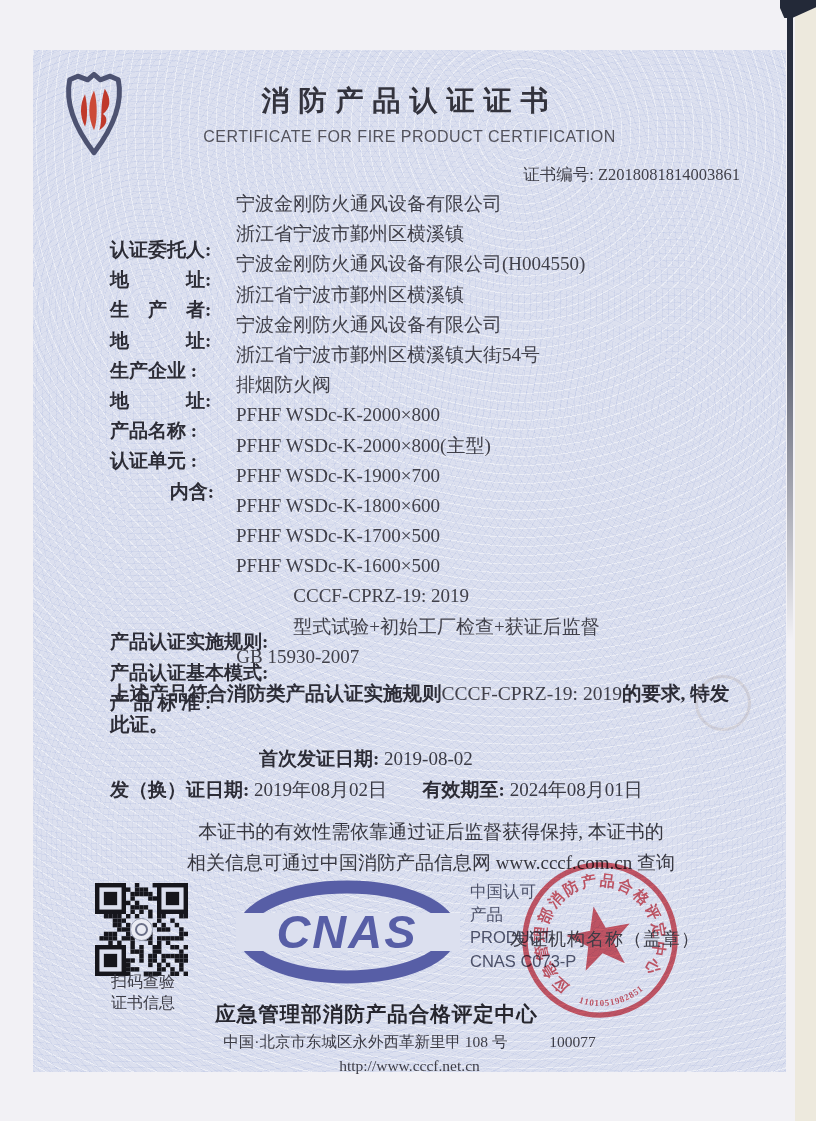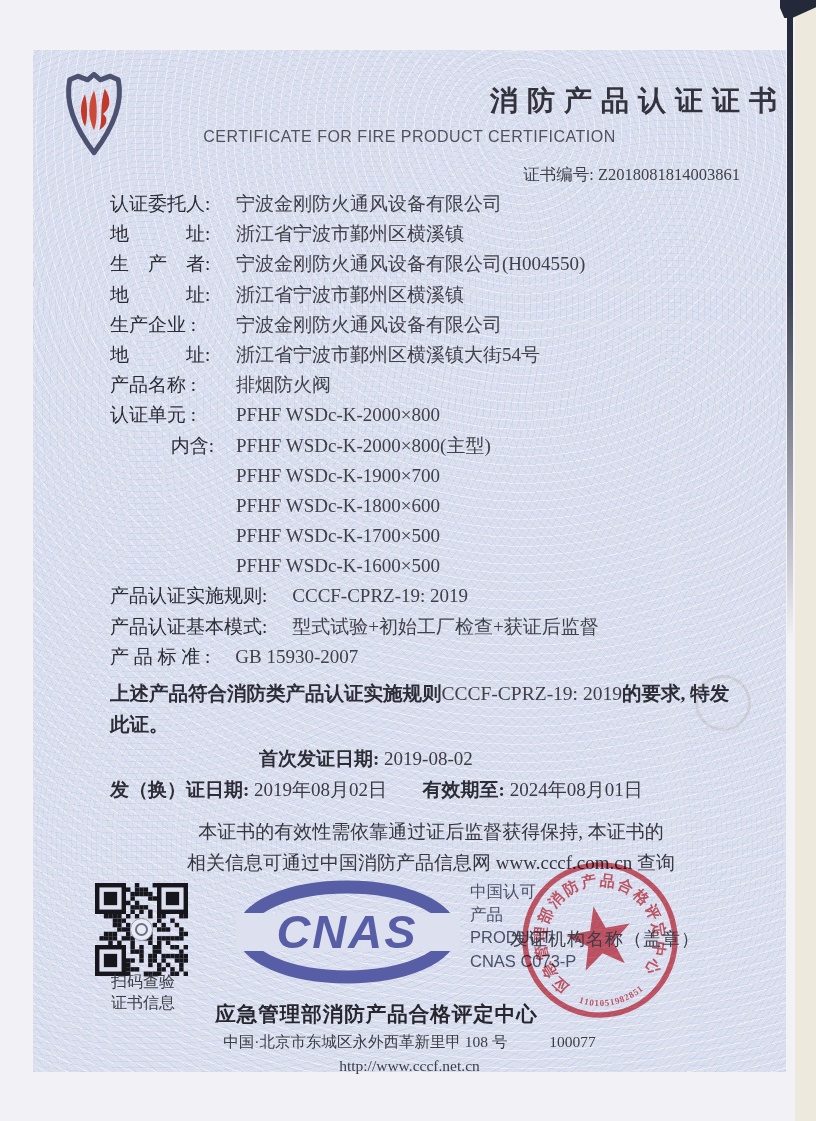--- a/index.html
+++ b/index.html
@@ -22,31 +22,31 @@
     background-color:var(--paper);
     background-image:
       repeating-radial-gradient(circle at 15% 25%, rgba(128,148,208,.12) 0 .8px, rgba(0,0,0,0) .8px 6px),
       repeating-radial-gradient(circle at 85% 35%, rgba(128,148,208,.10) 0 .8px, rgba(0,0,0,0) .8px 7px),
       repeating-radial-gradient(circle at 45% 78%, rgba(128,148,208,.09) 0 .8px, rgba(0,0,0,0) .8px 5px),
       repeating-radial-gradient(circle at 65% 8%, rgba(255,255,255,.45) 0 1px, rgba(0,0,0,0) 1px 9px);
     color:var(--ink);}
 
   .logo{position:absolute; left:25px; top:18px; width:72px; height:92px;}
 
-  .title{position:absolute; top:32px; left:0; right:0; text-align:right;
+  .title{position:absolute; top:32px; left:0; right:0; text-align:center;
     font-size:28px; font-weight:bold; letter-spacing:9px; color:#33333d;}
   .subtitle{position:absolute; top:78px; left:0; right:0; text-align:center;
     font-family:"Liberation Sans","DejaVu Sans",sans-serif; font-size:16px;
     letter-spacing:.5px; color:#52525c;}
   .certno{position:absolute; top:114px; right:46px; font-size:16.5px; color:#3f3f49;text-align:right;}
   .certno .lbl{font-weight:normal;}
 
   .content{position:absolute; left:77px; top:141px; width:642px;}
   .row{display:flex; height:30.2px; align-items:flex-start; font-size:19px; line-height:26px;}
-  .row .lbl{font-weight:normal; min-width:108px; color:#2c2c36; white-space:pre;}
+  .row .lbl{font-weight:bold; min-width:108px; color:#2c2c36; white-space:pre;margin-top:46px;}
   .row .lbl.right{text-align:right; padding-right:4px;}
   .row.wide .lbl{min-width:0; padding-right:7px;}
   .row .val{color:#40404a; white-space:pre;margin-left:18px;}
 
   .statement{margin-top:5px; font-size:19.5px; line-height:30.5px; color:#2c2c36; font-weight:bold;}
   .statement .code{font-weight:normal; color:#40404a;}
 
   .first-issue{margin-top:6px; padding-left:149px; font-size:19px; height:30.5px;}
   .first-issue .lbl{font-weight:bold; color:#2c2c36;}
   .issue-row{font-size:19px; height:31px;}

